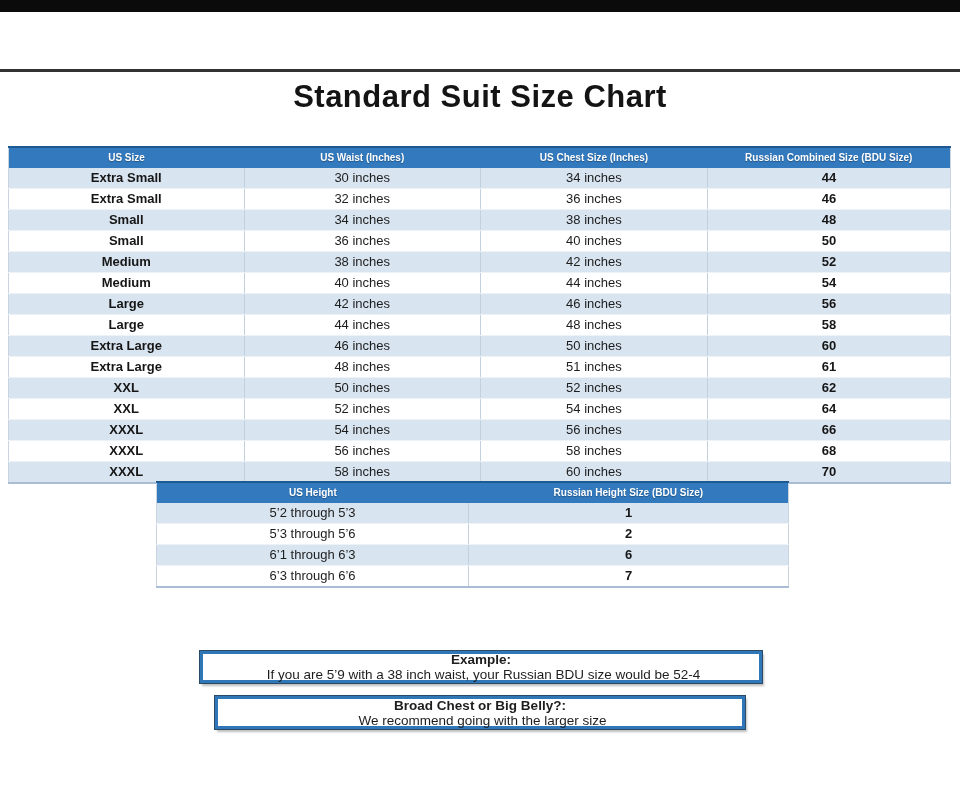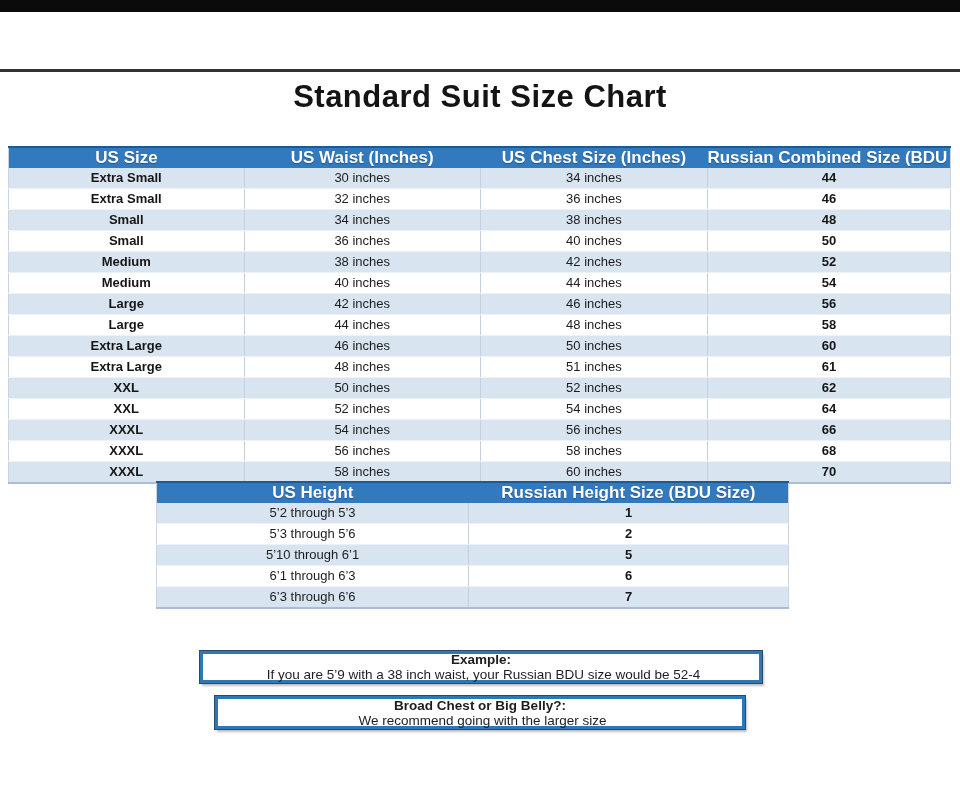--- a/index.html
+++ b/index.html
@@ -21,21 +21,21 @@
   .title{
     position:absolute;left:0;top:79px;width:960px;text-align:center;
     font-size:31px;line-height:36px;font-weight:bold;color:var(--title-color);
     letter-spacing:0.5px;
   }
   table{border-collapse:collapse;table-layout:fixed;position:absolute;background:#fff;
         border-left:1px solid #C9D4E0;border-right:1px solid #C9D4E0;border-bottom:2px solid #A9BDD4;}
   #size-table{left:8px;top:146px;width:942px;}
   #height-table{left:156px;top:481px;width:632px;}
   th{
-    background:var(--header-blue);color:#ffffff;font-weight:bold;font-size:17px;
+    background:var(--header-blue);color:#ffffff;font-weight:bold;font-size:10px;
     height:20px;line-height:20px;text-align:center;vertical-align:middle;
     border-top:2px solid var(--header-blue-dark);
     text-shadow:0 1px 1px rgba(0,0,0,0.3);
     white-space:nowrap;overflow:hidden;
   }
   td{
     height:20px;line-height:20px;font-size:13px;text-align:center;vertical-align:middle;
     color:#1D1D1D;border-right:1px solid #C3D0DE;border-bottom:1px solid #EDF2F7;
     white-space:nowrap;overflow:hidden;
   }
@@ -186,24 +186,20 @@
       <tbody>
         <tr>
           <td>5’2 through 5’3</td>
           <td class="bold">1</td>
         </tr>
         <tr>
           <td>5’3 through 5’6</td>
           <td class="bold">2</td>
         </tr>
         <tr>
-          <td>5’10 through 6’1</td>
-          <td class="bold">5</td>
-        </tr>
-        <tr>
           <td>6’1 through 6’3</td>
           <td class="bold">6</td>
         </tr>
         <tr>
           <td>6’3 through 6’6</td>
           <td class="bold">7</td>
         </tr>
       </tbody>
     </table>
 

